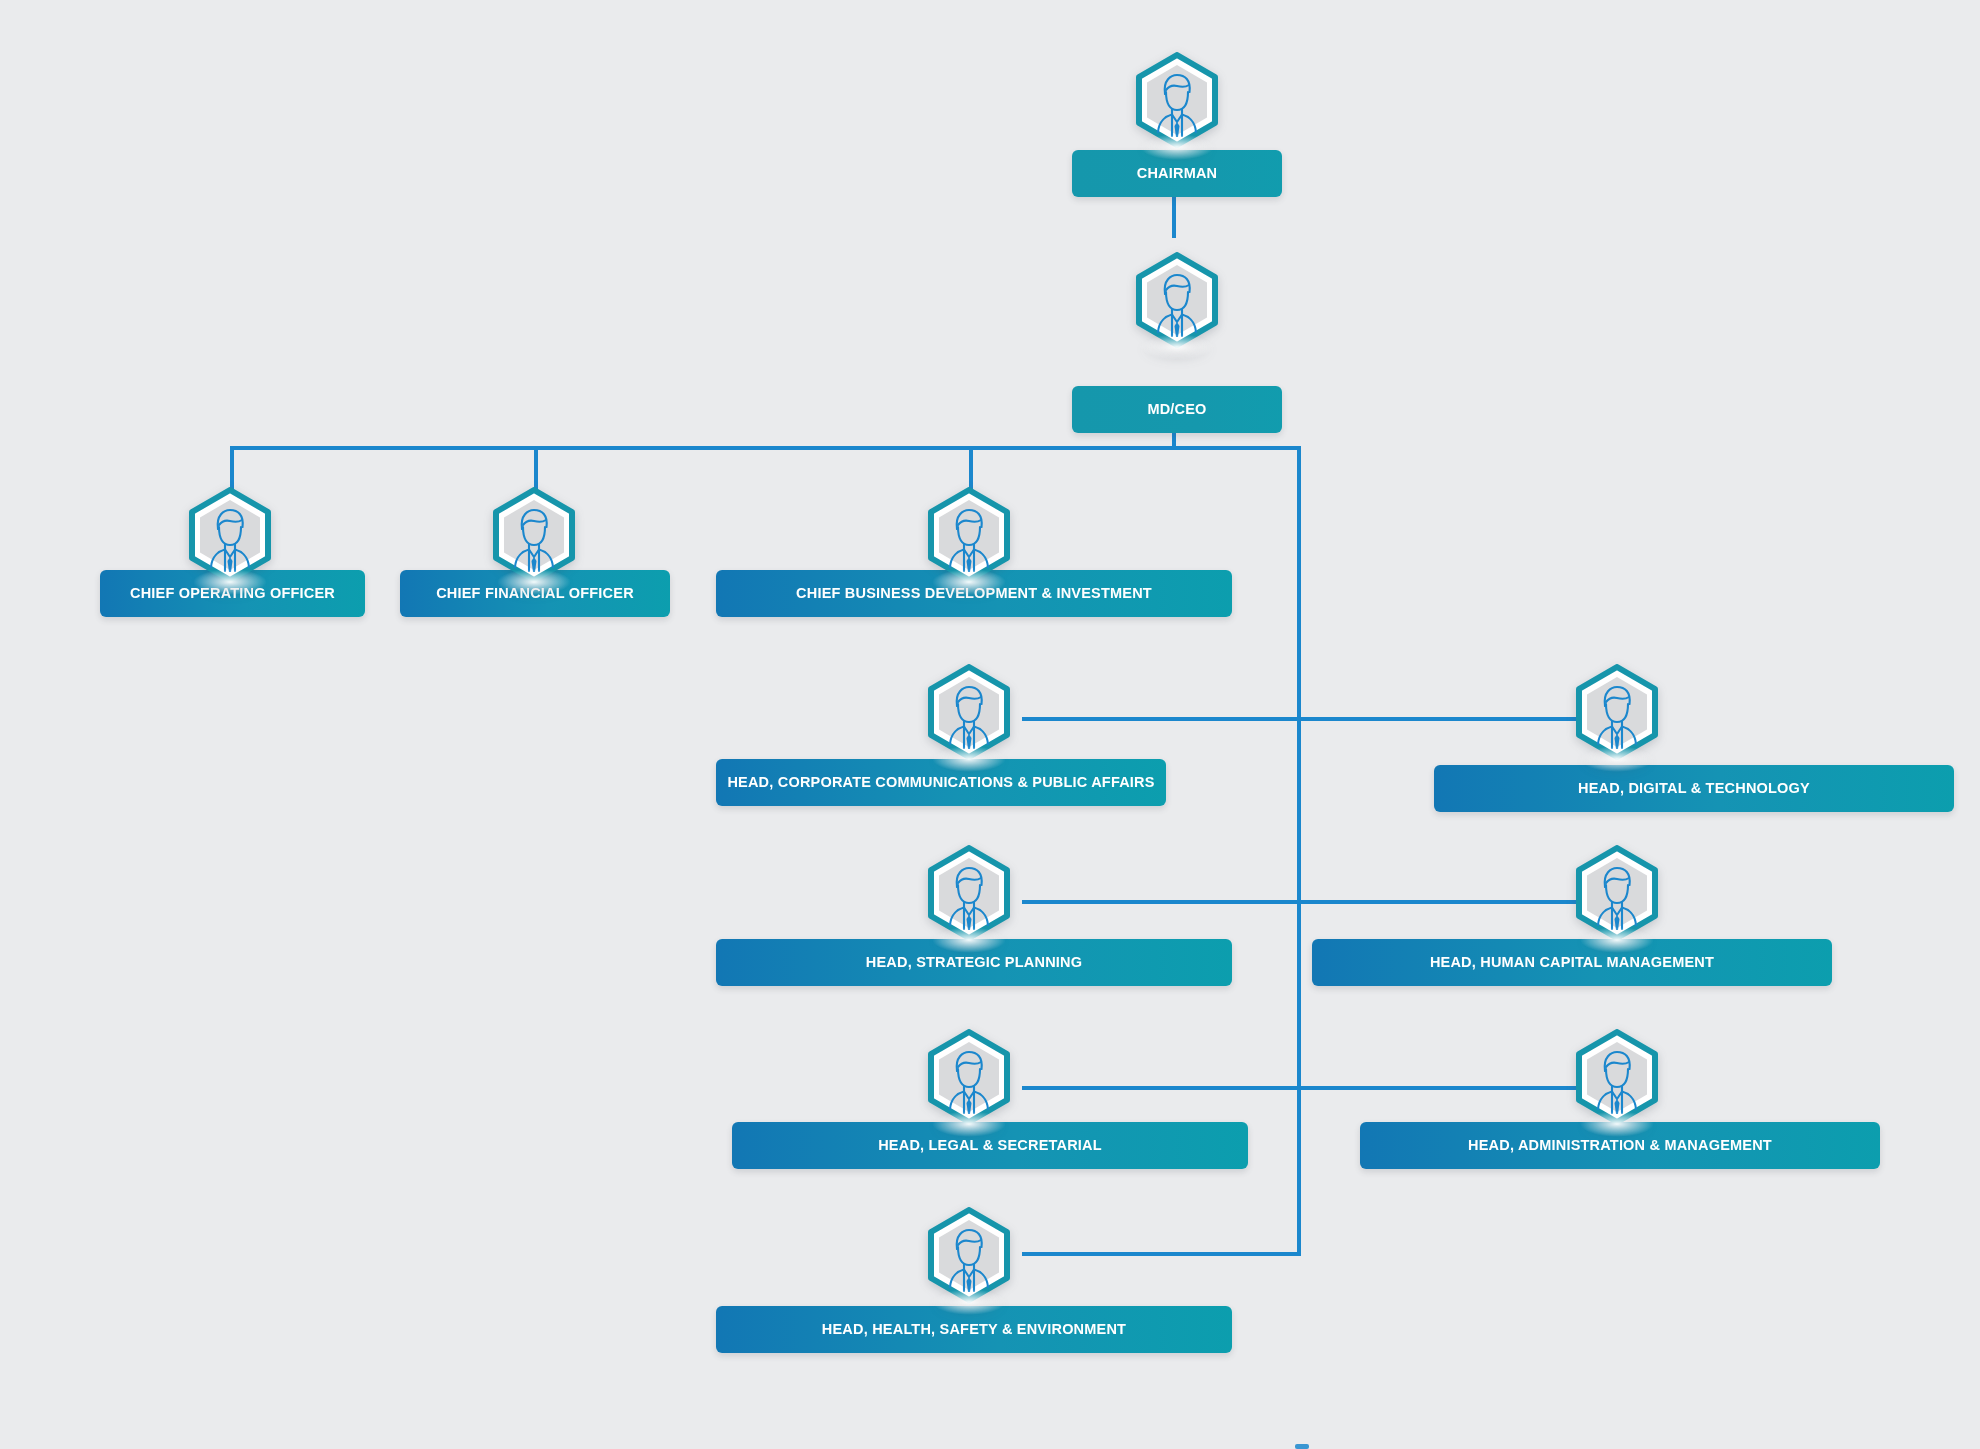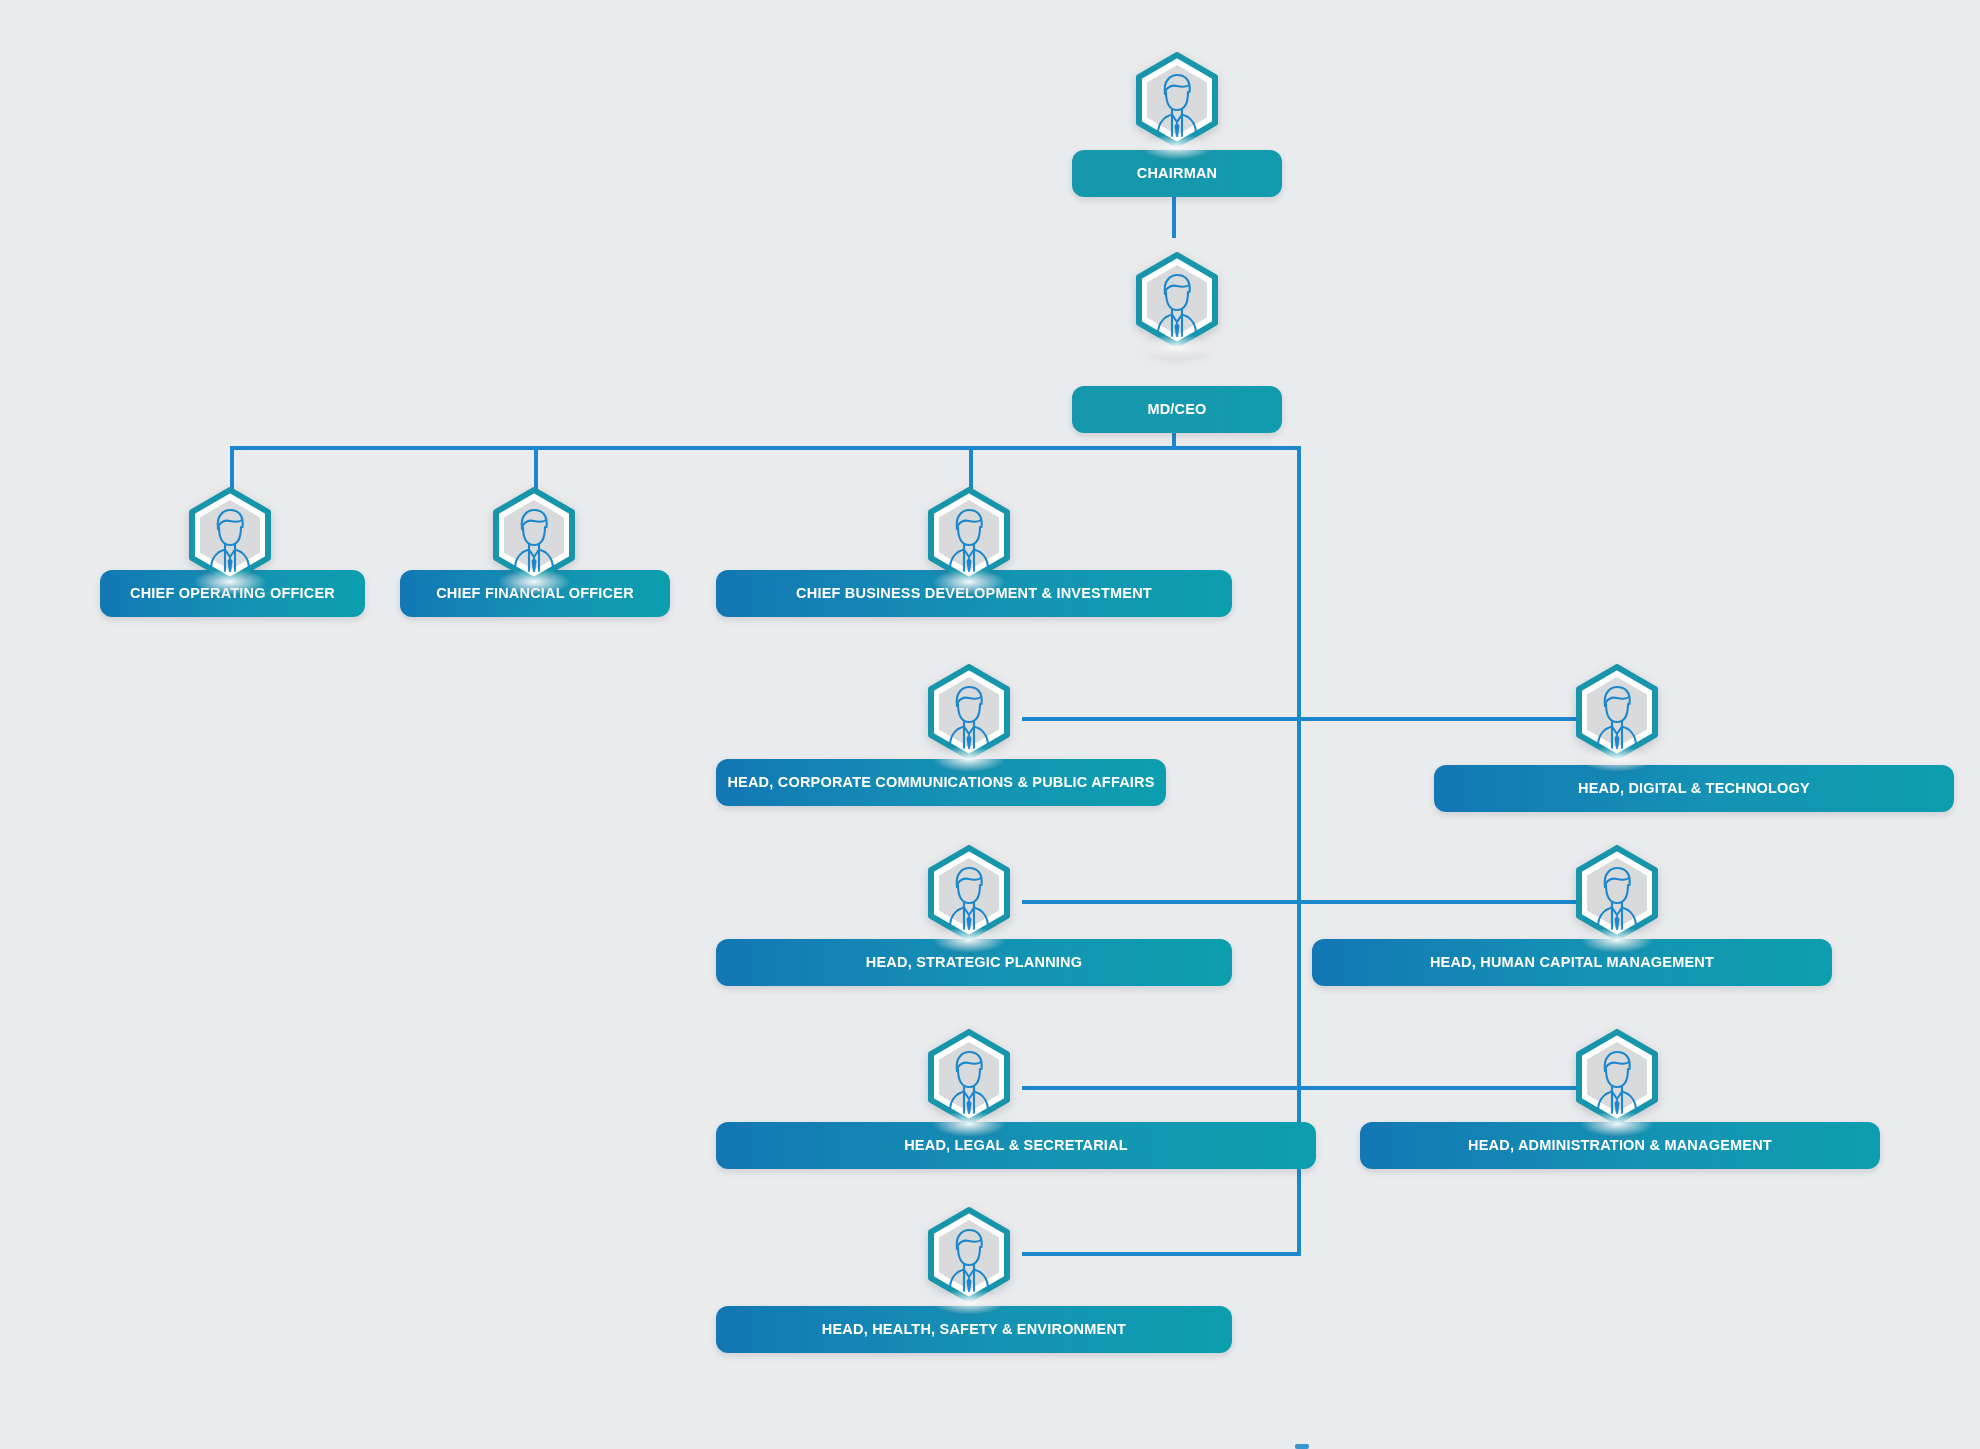--- a/index.html
+++ b/index.html
@@ -15,21 +15,21 @@
   .line{position:absolute;background:#1b87cd;}
   .line.h{height:4px;}
   .line.v{width:4px;}
 
   
   .node{position:absolute;}
 
   .node-box{
     position:absolute;
     height:47px;
-    border-radius:12px;
+    border-radius:6px;
     background:linear-gradient(90deg,#1277b4 0%,#1593b4 55%,#0c9eae 100%);
     box-shadow:0 3px 6px rgba(60,70,80,.16);
     display:flex;align-items:center;justify-content:center;
     box-sizing:border-box;
     padding:0 27px;
   }
   .node-box.teal{
     background:linear-gradient(90deg,#1597ac 0%,#1598ad 60%,#119cae 100%);
   }
   .node-label{
@@ -275,21 +275,21 @@
           <path d="M41 57 L41 63 M51 57 L51 63"></path>
           <path d="M27 80 C28 69, 35 64, 41 62.5 L46 70 L51 62.5 C57 64, 64 69, 65 80"></path>
           <path d="M46 70 L43.5 74 L45 85 L47 85 L48.5 74 Z" fill="#1b87cd" stroke="none"></path>
           <path d="M41 62.5 L41 84 M51 62.5 L51 84"></path>
         </g>
       </svg>
     </div>
   </div>
 
   <div class="node">
-    <div class="node-box" style="left:716px;top:1122px;width:600px;">
+    <div class="node-box" style="left:732px;top:1122px;width:516px;">
       <span class="node-label">HEAD, LEGAL &amp; SECRETARIAL</span>
     </div>
     <div class="avatar" style="left:923px;top:1029px;">
       <svg viewBox="0 0 92 102">
         <path d="M46 3 L84 25 L84 71 L46 93 L8 71 L8 25 Z" fill="#ffffff" stroke="#1695ab" stroke-width="6" stroke-linejoin="round"></path>
         <path d="M46 13 L76 30.5 L76 65.5 L46 83 L16 65.5 L16 30.5 Z" fill="#d9dadc"></path>
         <g fill="none" stroke="#1b87cd" stroke-width="2.1" stroke-linecap="round" stroke-linejoin="round">
           <path d="M34 42 C32 28, 40 23, 46 23 C54 23, 60 28, 58.5 40"></path>
           <path d="M35 38 C38 34, 42 33, 46 34 C50 35, 55 35, 58 33"></path>
           <path d="M35 40 C35 52, 39 58, 46 58 C53 58, 57 52, 57 40"></path>

